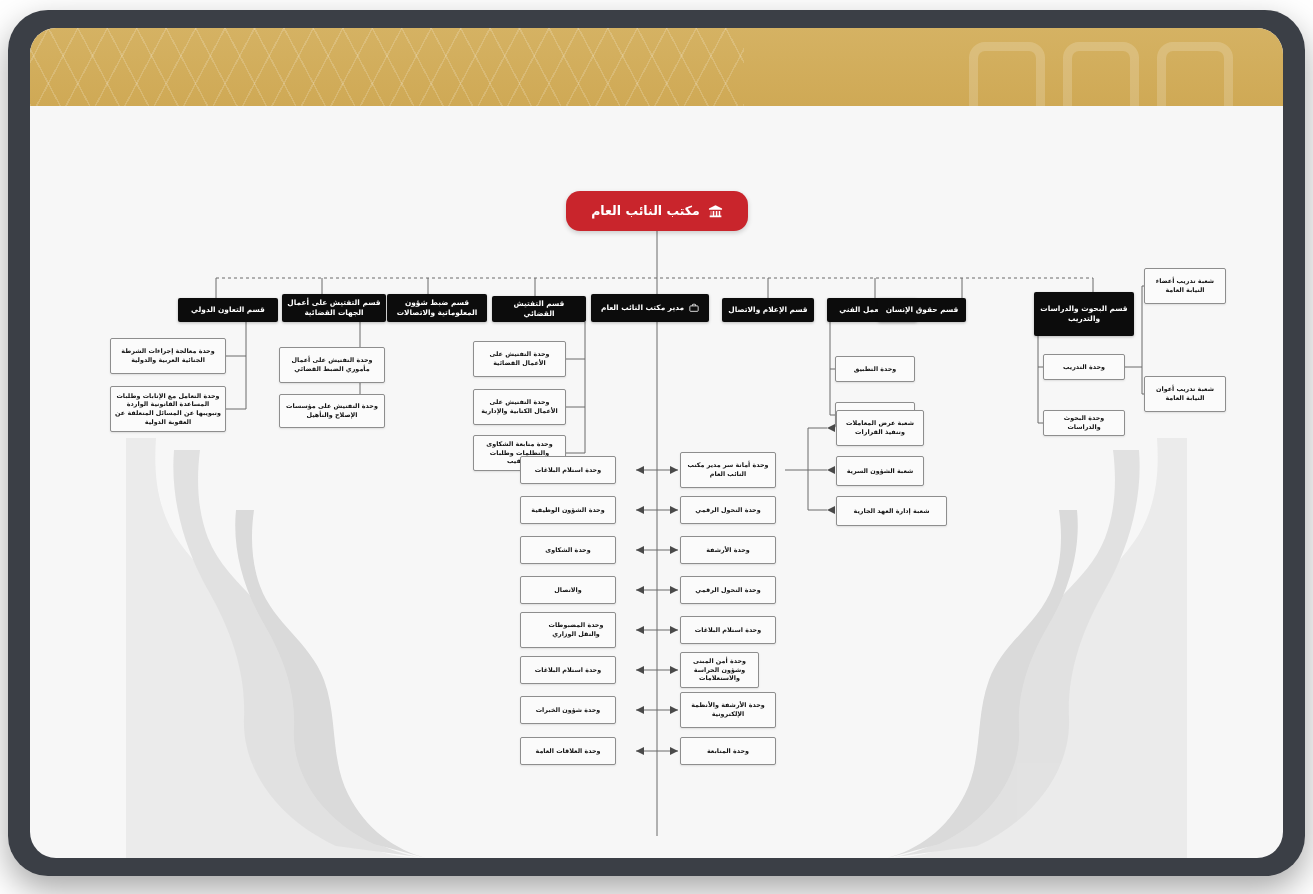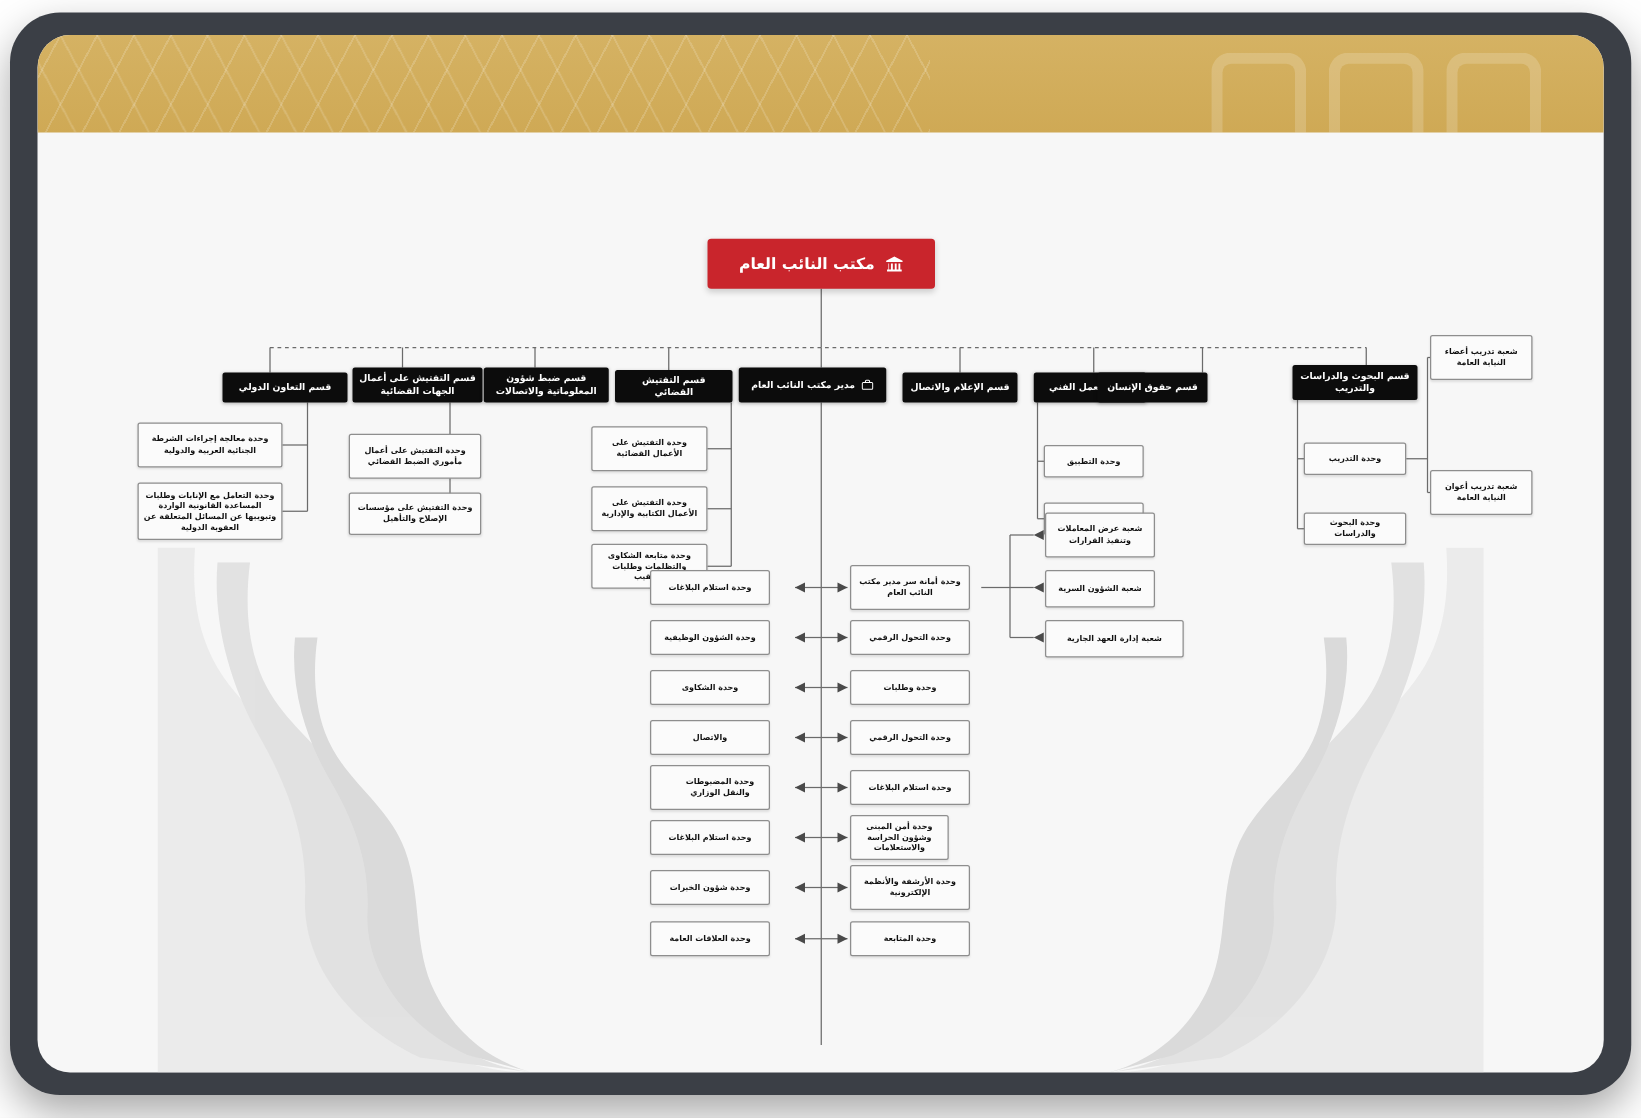--- a/index.html
+++ b/index.html
@@ -41,21 +41,21 @@
 
   
   #chart{position:absolute;left:0;top:78px;right:0;bottom:0;}
   #wires{position:absolute;left:0;top:0;width:100%;height:100%;}
 
   
   .node{position:absolute;display:flex;align-items:center;justify-content:center;
         text-align:center;line-height:1.35;}
 
   .node.root{
-    background:#c9252c;color:#fff;border-radius:3px;
+    background:#c9252c;color:#fff;border-radius:14px;
     font-size:12.5px;font-weight:700;gap:8px;
     box-shadow:0 2px 5px rgba(0,0,0,.18);
     align-items:center;
   }
   .node.dept{
     background:#0c0c0c;color:#fff;border-radius:2px;
     font-size:7.4px;font-weight:700;padding:3px 5px;gap:5px;
     box-shadow:0 1px 3px rgba(0,0,0,.25);
   }
   .node.unit{
@@ -248,21 +248,21 @@
       </div>
 
       <div class="node dept" style="left:797px;top:192px;width:90px;height:24px;">
         <span>قسم العمل الفني</span>
       </div>
 
       <div class="node dept" style="left:848px;top:192px;width:88px;height:24px;">
         <span>قسم حقوق الإنسان</span>
       </div>
 
-      <div class="node dept" style="left:1004px;top:186px;width:100px;height:28px;">
+      <div class="node dept" style="left:1004px;top:186px;width:100px;height:44px;">
         <span>قسم البحوث والدراسات والتدريب</span>
       </div>
 
       <div class="node unit" style="left:80px;top:232px;width:116px;height:36px;">
         <span>وحدة معالجة إجراءات الشرطة الجنائية العربية والدولية</span>
       </div>
       <div class="node unit" style="left:80px;top:280px;width:116px;height:46px;">
         <span>وحدة التعامل مع الإنابات وطلبات المساعدة القانونية الواردة وتبويبها عن المسائل المتعلقة عن العقوبة الدولية</span>
       </div>
 
@@ -303,21 +303,21 @@
         <span>شعبة تدريب أعوان النيابة العامة</span>
       </div>
 
       <div class="node unit" style="left:650px;top:346px;width:96px;height:36px;">
         <span>وحدة أمانة سر مدير مكتب النائب العام</span>
       </div>
       <div class="node unit" style="left:650px;top:390px;width:96px;height:28px;">
         <span>وحدة التحول الرقمي</span>
       </div>
       <div class="node unit" style="left:650px;top:430px;width:96px;height:28px;">
-        <span>وحدة وطلبات</span>
+        <span>وحدة الأرشفة</span>
       </div>
       <div class="node unit" style="left:650px;top:470px;width:96px;height:28px;">
         <span>وحدة التحول الرقمي</span>
       </div>
       <div class="node unit" style="left:650px;top:510px;width:96px;height:28px;">
         <span>وحدة استلام البلاغات</span>
       </div>
       <div class="node unit" style="left:650px;top:546px;width:79px;height:36px;">
         <span>وحدة أمن المبنى وشؤون الحراسة والاستعلامات</span>
       </div>

